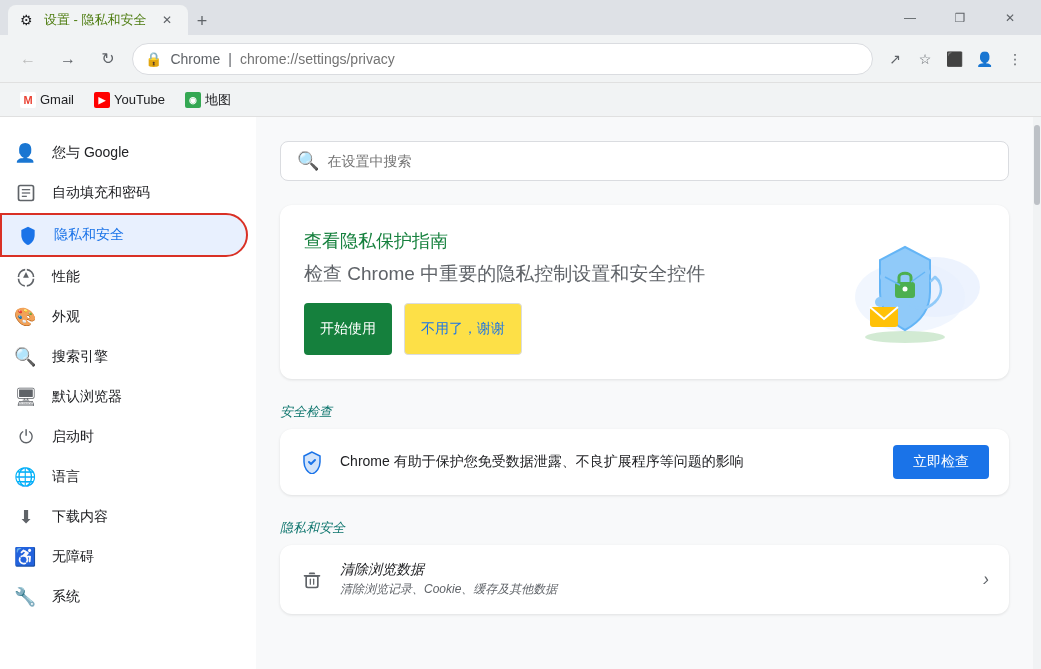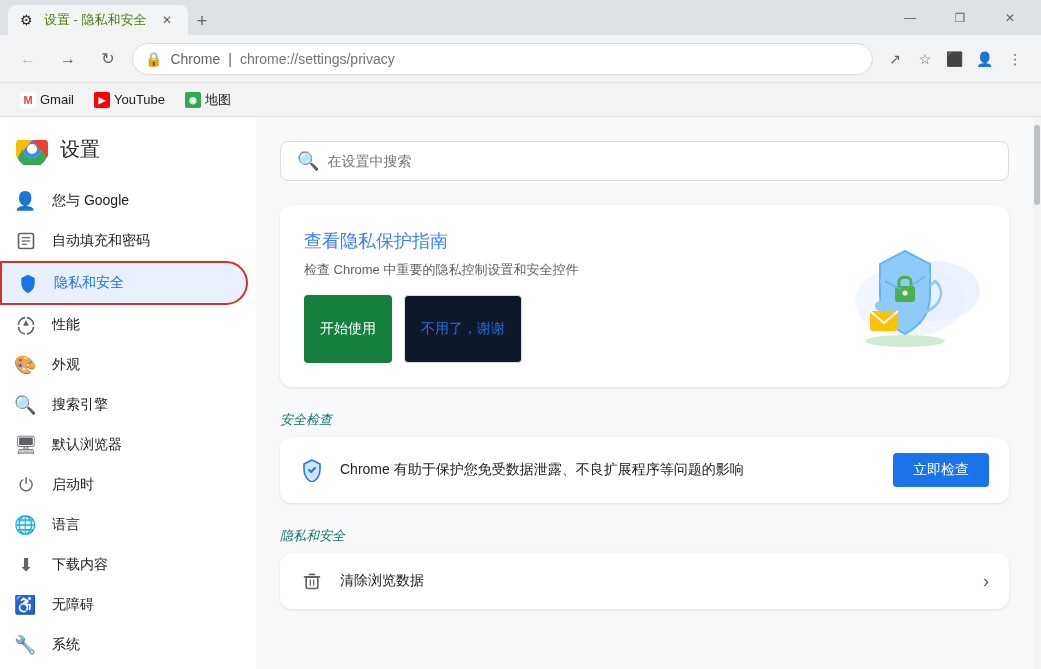--- a/index.html
+++ b/index.html
@@ -256,43 +256,43 @@
       margin-bottom: 24px;
       display: flex;
       align-items: center;
       gap: 16px;
       box-shadow: 0 1px 3px rgba(0,0,0,0.1);
     }
     .guide-card-content { flex: 1; }
     .guide-card-title {
       font-size: 18px;
       font-weight: 500;
-      color: #3b82f6;
+      color: #15803d;
       margin-bottom: 8px;
     }
     .guide-card-desc {
-      font-size: 13px;
+      font-size: 19px;
       color: #5f6368;
       margin-bottom: 16px;
     }
     .guide-card-btns { display: flex; gap: 12px; }
     .btn-primary {
       background: #15803d;
       color: white;
       border: none;
       padding: 8px 16px;
       border-radius: 4px;
       cursor: pointer;
       font-size: 14px;
     }
     .btn-secondary {
-      background: #0f172a;
+      background: #fde047;
       color: #1a73e8;
       border: 1px solid #dadce0;
-      padding: 24px 16px;
+      padding: 16px 16px;
       border-radius: 4px;
       cursor: pointer;
       font-size: 14px;
     }
 
     
     .section-title {
       font-size: 13px;
       font-weight: 500;
       color: #0f766e;
@@ -343,20 +343,21 @@
       overflow: hidden;
       box-shadow: 0 1px 3px rgba(0,0,0,0.1);
     }
     .privacy-item {
       display: flex;
       align-items: center;
       gap: 16px;
       padding: 16px 20px;
       border-bottom: 1px solid #f1f3f4;
       cursor: pointer;
+      font-style: italic;
     }
     .privacy-item:last-child { border-bottom: none; }
     .privacy-item-icon {
       width: 24px;
       height: 24px;
       display: flex;
       align-items: center;
       justify-content: center;
       color: #5f6368;
       font-size: 18px;
@@ -451,32 +452,20 @@
   </div>
   <div class="bookmark-item">
     <div class="bookmark-favicon" style="background:#34a853;color:white;font-size:9px;border-radius:2px;width:16px;height:16px;display:flex;align-items:center;justify-content:center;">◉</div>
     <span>地图</span>
   </div>
 </div>
 
 <div class="main-layout">
 
   <div class="sidebar">
-    <div class="sidebar-header">
-
-      <svg class="chrome-logo" viewBox="0 0 32 32" xmlns="http://www.w3.org/2000/svg">
-        <circle cx="16" cy="16" r="16" fill="#fff"></circle>
-        <circle cx="16" cy="16" r="9" fill="#4285f4"></circle>
-        <path d="M16 7 h14.5 A16 16 0 0 1 30.5 25 z" fill="#ea4335"></path>
-        <path d="M16 7 h-14.5 A16 16 0 0 0 1.5 25 z" fill="#fbbc04"></path>
-        <path d="M16 25 A9 9 0 0 1 7 16 L1.5 25 A16 16 0 0 0 30.5 25 L25 16 A9 9 0 0 1 16 25 z" fill="#34a853"></path>
-        <circle cx="16" cy="16" r="5" fill="#fff"></circle>
-      </svg>
-      <span class="settings-title">设置</span>
-    </div>
 
     <div class="sidebar-item">
       <span class="item-icon">👤</span>
       <span>您与 Google</span>
     </div>
     <div class="sidebar-item">
       <span class="item-icon">
         <svg width="20" height="20" viewBox="0 0 24 24" fill="none" xmlns="http://www.w3.org/2000/svg">
           <rect x="3" y="3" width="18" height="18" rx="2" stroke="#5f6368" stroke-width="2" fill="none"></rect>
           <line x1="7" y1="8" x2="17" y2="8" stroke="#5f6368" stroke-width="1.5"></line>
@@ -602,20 +591,21 @@
           <svg width="20" height="20" viewBox="0 0 24 24" fill="none">
             <path d="M9 3h6l1 2H8L9 3z" fill="#5f6368"></path>
             <rect x="5" y="7" width="14" height="14" rx="2" stroke="#5f6368" stroke-width="2" fill="none"></rect>
             <line x1="10" y1="11" x2="10" y2="17" stroke="#5f6368" stroke-width="1.5" stroke-linecap="round"></line>
             <line x1="14" y1="11" x2="14" y2="17" stroke="#5f6368" stroke-width="1.5" stroke-linecap="round"></line>
             <line x1="3" y1="7" x2="21" y2="7" stroke="#5f6368" stroke-width="2" stroke-linecap="round"></line>
           </svg>
         </div>
         <div class="privacy-item-content">
           <div class="privacy-item-title">清除浏览数据</div>
+          <div class="privacy-item-desc">清除浏览记录、Cookie、缓存及其他数据</div>
         </div>
         <span class="privacy-item-arrow">›</span>
       </div>
     </div>
 
   </div>
 
   <div class="scroll-track">
     <div class="scroll-thumb"></div>
   </div>

